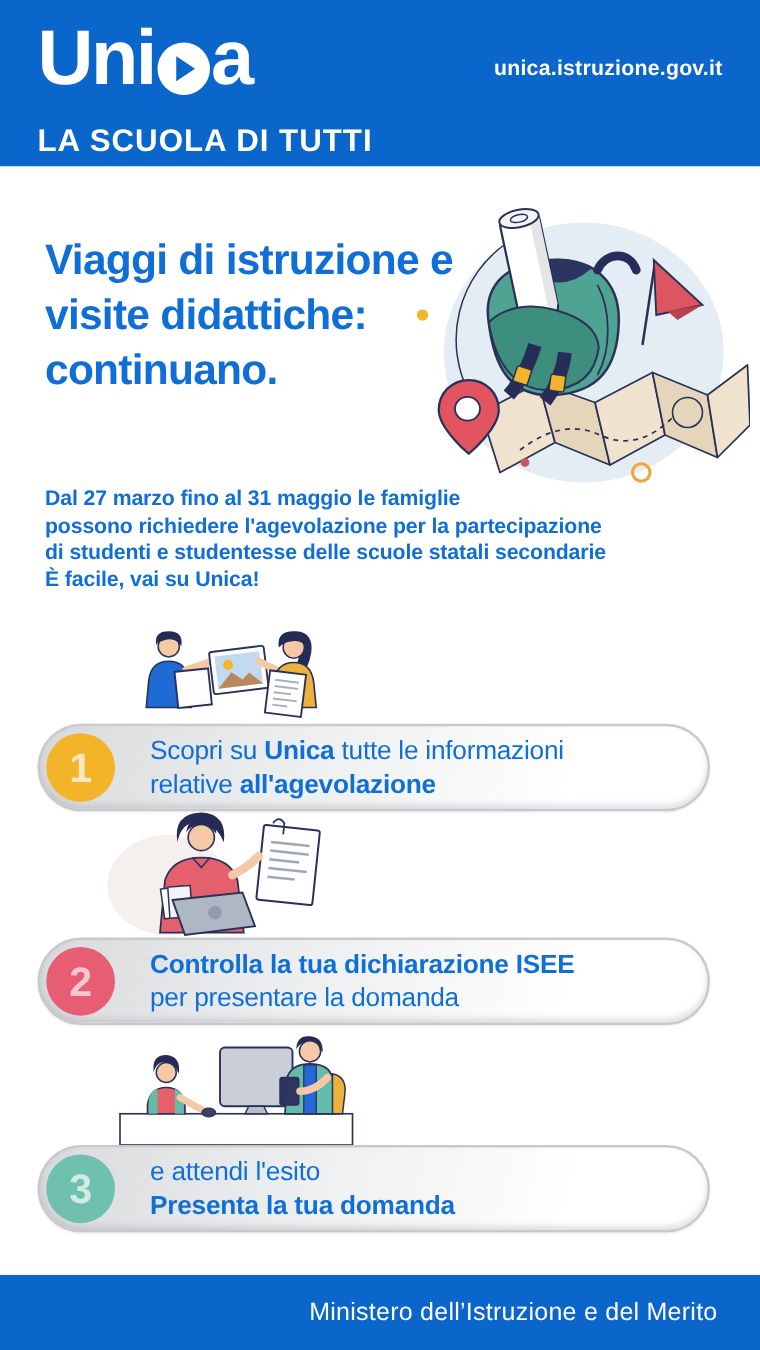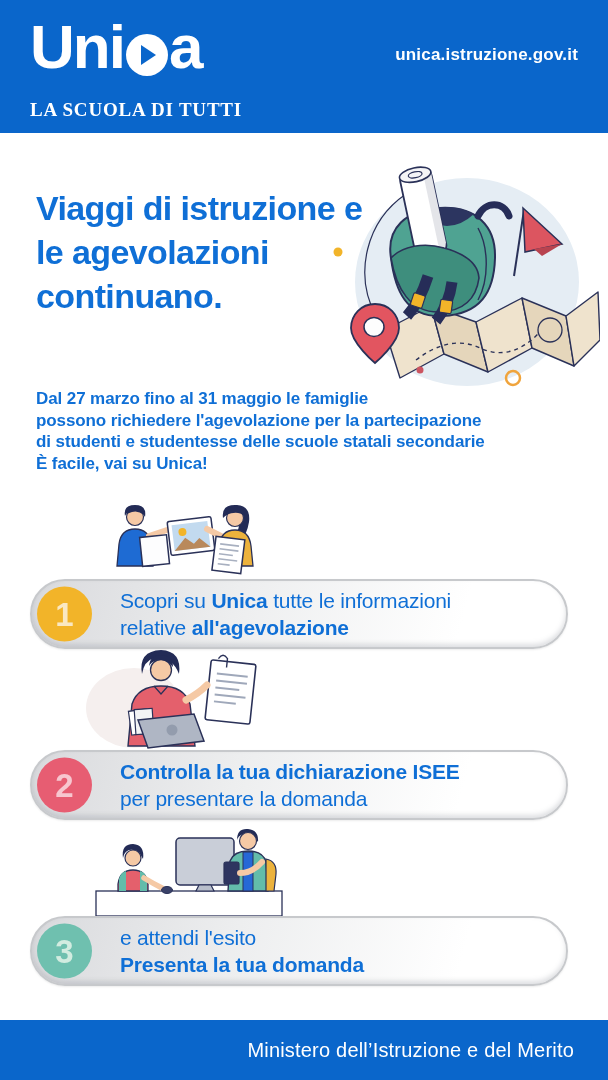--- a/index.html
+++ b/index.html
@@ -15,21 +15,21 @@
   
   .logo { position:absolute; left:30px; top:16px; color:#ffffff;
           font-size:62px; font-weight:800; letter-spacing:-2px; line-height:1;
           display:flex; align-items:flex-end; }
   .logo-c { display:inline-block; width:42px; height:42px; background:#ffffff;
             border-radius:50%; position:relative; margin:0 1px 2px 2px; }
   .logo-c .tri { position:absolute; left:15px; top:11px; width:0; height:0;
                  border-left:15px solid #0A66CB;
                  border-top:10px solid transparent; border-bottom:10px solid transparent; }
   .tagline { position:absolute; left:30px; top:99px; color:#ffffff;
-             font-size:19px; font-weight:700; letter-spacing:0.8px;font-family:Liberation Serif, serif; }
+             font-size:25px; font-weight:700; letter-spacing:0.8px; }
   .website { position:absolute; right:30px; top:45px; color:#ffffff;
              font-size:17px; font-weight:700; letter-spacing:0.2px;margin-left:16px; }
 
   .hero-title { position:absolute; left:36px; top:186px; color:#0F6FD6;
                 font-size:34px; font-weight:800; line-height:44px; letter-spacing:-0.6px; }
   .hero-body { position:absolute; left:36px; top:388px; color:#0F6FD6;
                font-size:17px; font-weight:700; line-height:21.5px; letter-spacing:-0.1px; }
 
   .hero-art { position:absolute; left:328px; top:158px; }
   .illus { position:absolute; }
@@ -70,21 +70,21 @@
         <span class="tri"></span>
       </span>
     <span>a</span>
   </div>
   <div class="tagline">LA SCUOLA DI TUTTI</div>
   <div class="website">unica.istruzione.gov.it</div>
 </div>
 
 <div class="hero-title">
   <div>Viaggi di istruzione e</div>
-  <div>le agevolazioni</div>
+  <div>visite didattiche:</div>
   <div>continuano.</div>
 </div>
 
 <svg class="hero-art" width="272" height="242" viewBox="0 0 272 242">
   <ellipse cx="139" cy="124" rx="112" ry="104" fill="#E5EDF4"></ellipse>
   <path d="M 78 36 A 94 94 0 0 0 48 158" stroke="#2A3158" stroke-width="1.2" fill="none"></path>
   <circle cx="10" cy="94" r="4.5" fill="#F2B429"></circle>
   <circle cx="215" cy="84" r="4.5" fill="#F2B429"></circle>
 
   <g stroke="#2A3158" stroke-width="1.4" stroke-linejoin="round">

